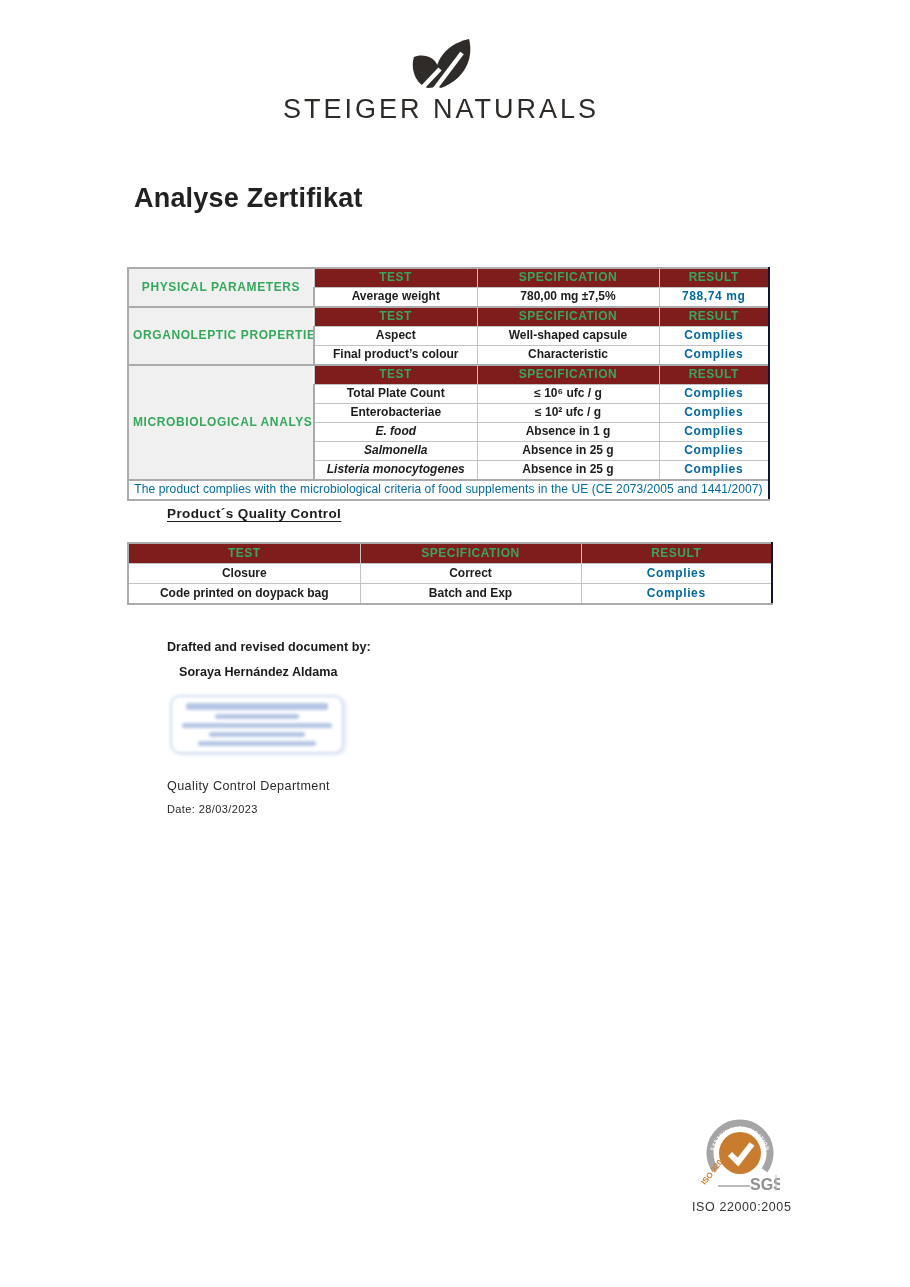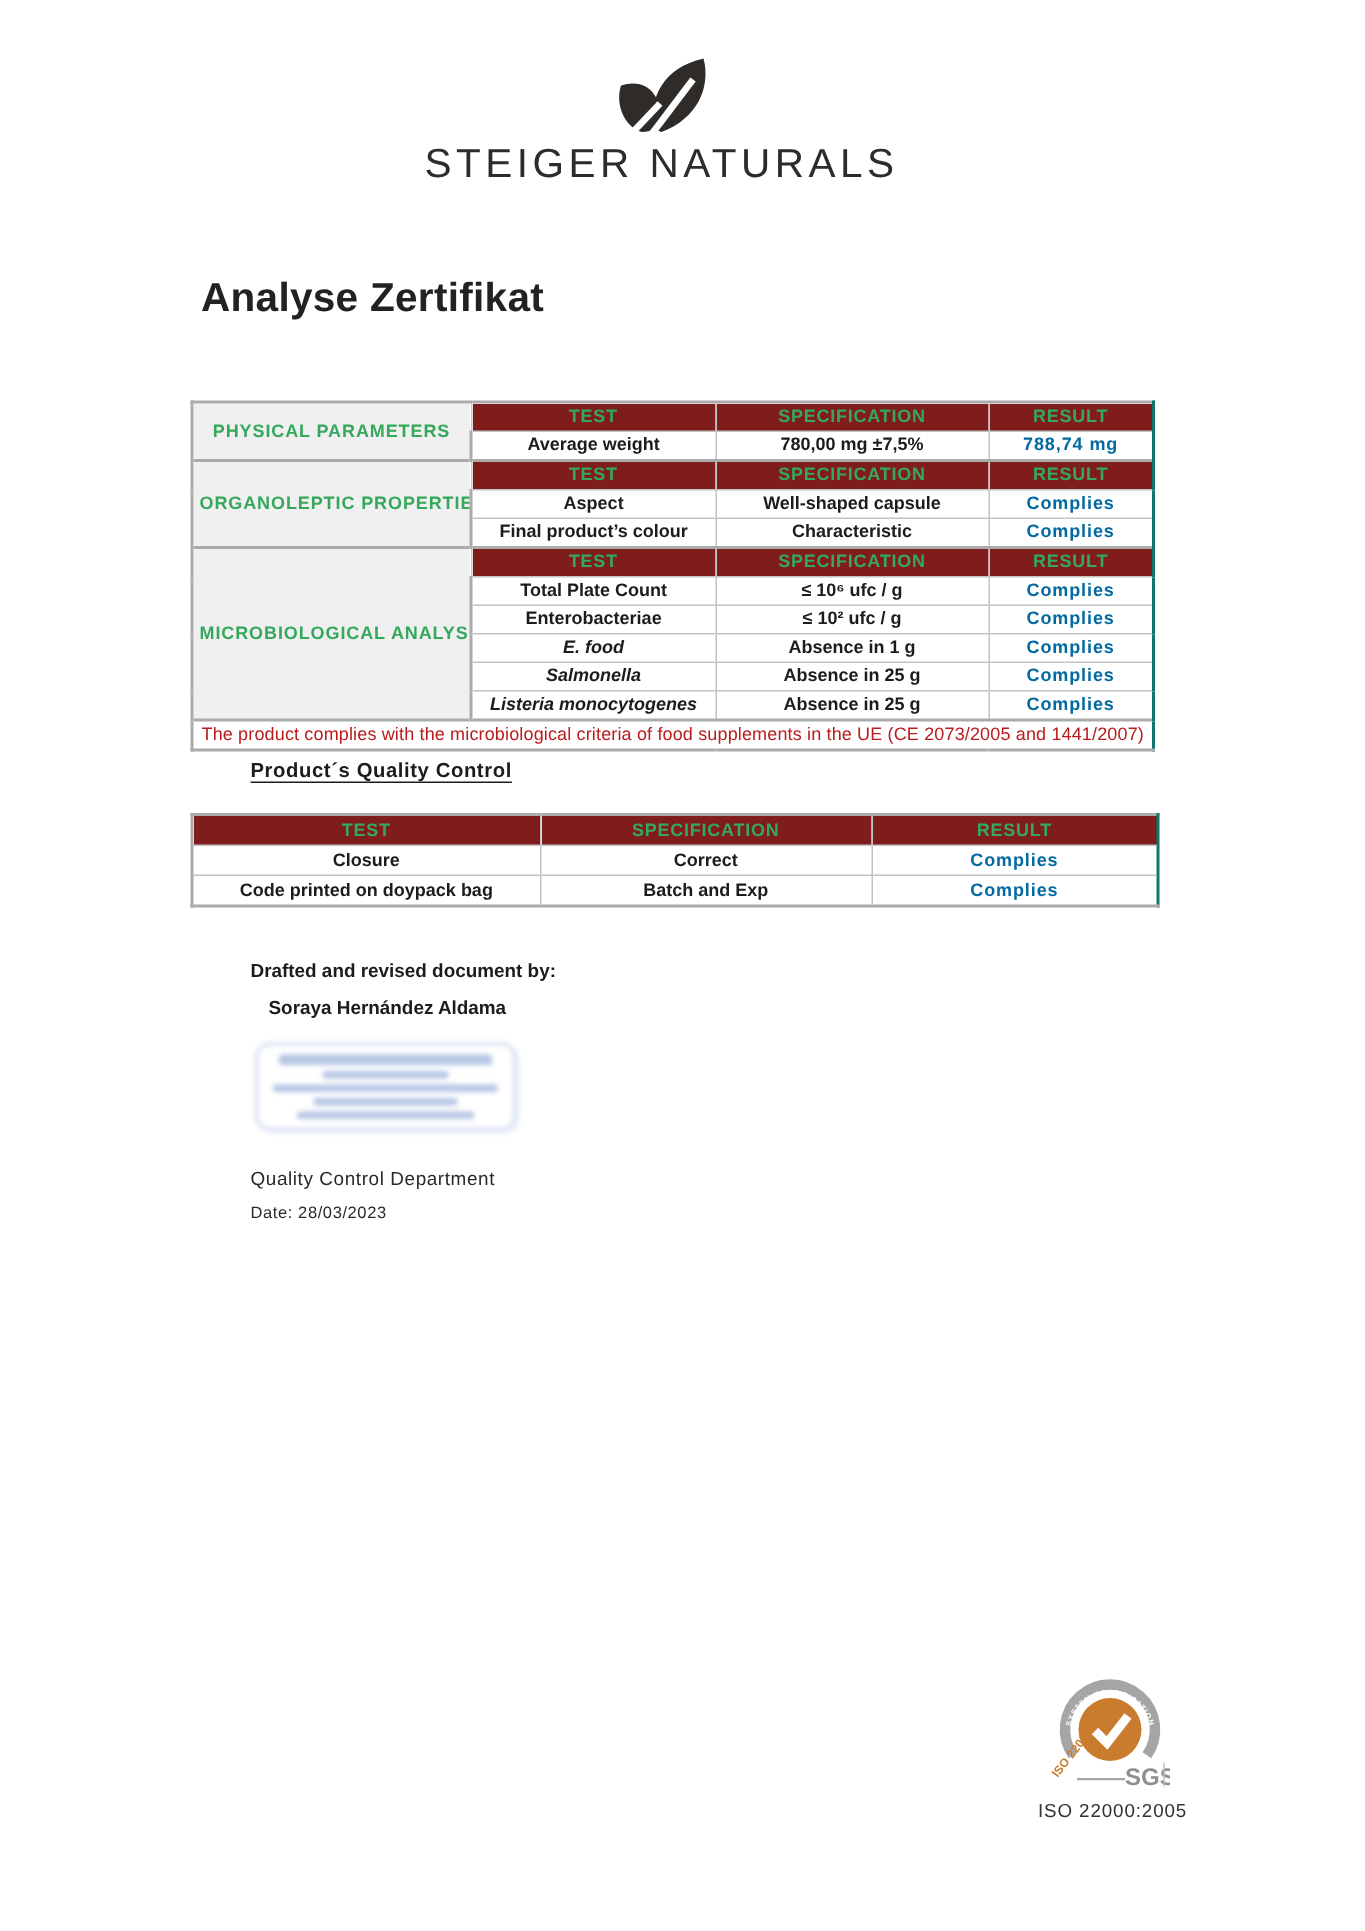--- a/index.html
+++ b/index.html
@@ -19,26 +19,26 @@
   .tbl td{border:1px solid #c3c3c3;height:18px;padding:0 4px;text-align:center;vertical-align:middle;
           font-size:12px;line-height:1.1;overflow:hidden;white-space:nowrap;}
   .tbl-analysis{top:267px;width:641px;}
   .tbl-qc{top:542px;width:644px;}
   .tbl-qc td{height:19px;}
   .sec-cell{background:#f0f0f0;color:#35a85c;font-weight:700;font-size:13px;letter-spacing:0.6px;line-height:1.55;}
   .hdr{background:#7f1d1d;color:#35a85c;font-weight:700;font-size:12.5px;letter-spacing:0.5px;}
   .cell-b{font-weight:700;color:#1c1c1c;}
   .cell-bi{font-weight:700;font-style:italic;color:#1c1c1c;}
   .cell-r{font-weight:700;color:#0369a1;letter-spacing:0.6px;}
-  .note-cell{font-weight:400;font-size:12.4px;color:#b91c1c;letter-spacing:0.1px;}
+  .note-cell{font-weight:400;font-size:12.4px;color:#0369a1;letter-spacing:0.1px;}
   .tbl .sec-start td{border-top:2px solid #ababab;}
   .tbl tr:first-child td{border-top:2px solid #ababab;}
   .tbl tr:last-child td{border-bottom:2px solid #ababab;}
   .tbl td:first-child{border-left:2px solid #ababab;}
-  .tbl td:last-child{border-right:2px solid #0f766e;}
+  .tbl td:last-child{border-right:2px solid #0f172a;}
   
   .qc-heading{position:absolute;left:167px;top:506px;font-size:13.5px;font-weight:700;color:#1c1c1c;
               text-decoration:underline;text-underline-offset:3px;letter-spacing:0.4px;}
   
   .sig-label{position:absolute;left:167px;top:640px;font-size:12.6px;font-weight:700;color:#1c1c1c;}
   .sig-name{position:absolute;left:179px;top:665px;font-size:12.6px;font-weight:700;color:#1c1c1c;}
   .sig-dept{position:absolute;left:167px;top:779px;font-size:12.6px;font-weight:400;color:#2a2a2a;letter-spacing:0.4px;}
   .sig-date{position:absolute;left:167px;top:803px;font-size:11px;font-weight:400;color:#2a2a2a;letter-spacing:0.4px;}
   
   .stamp{position:absolute;left:170px;top:695px;width:170px;height:55px;border:2px solid rgba(140,165,215,0.40);

